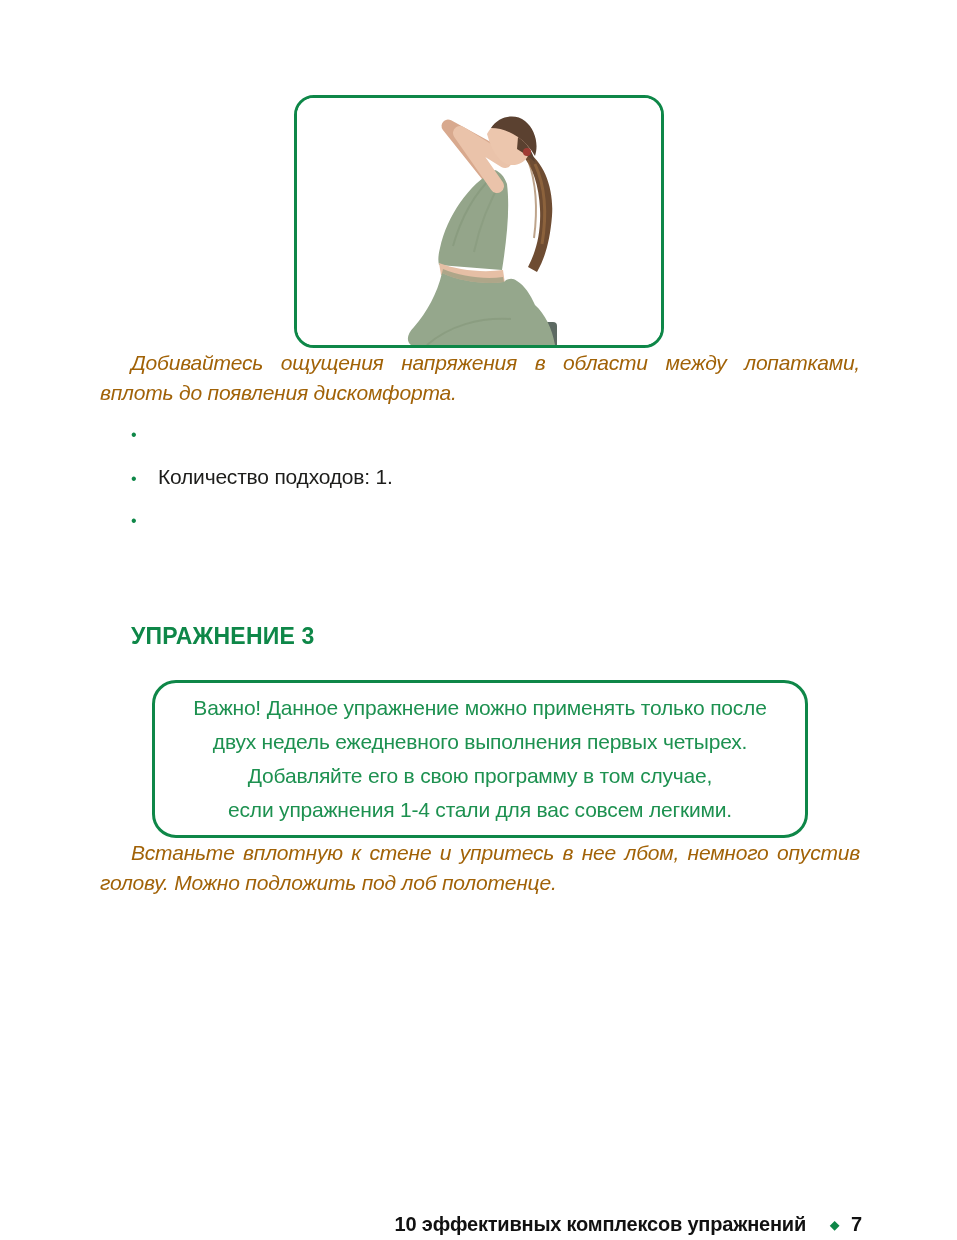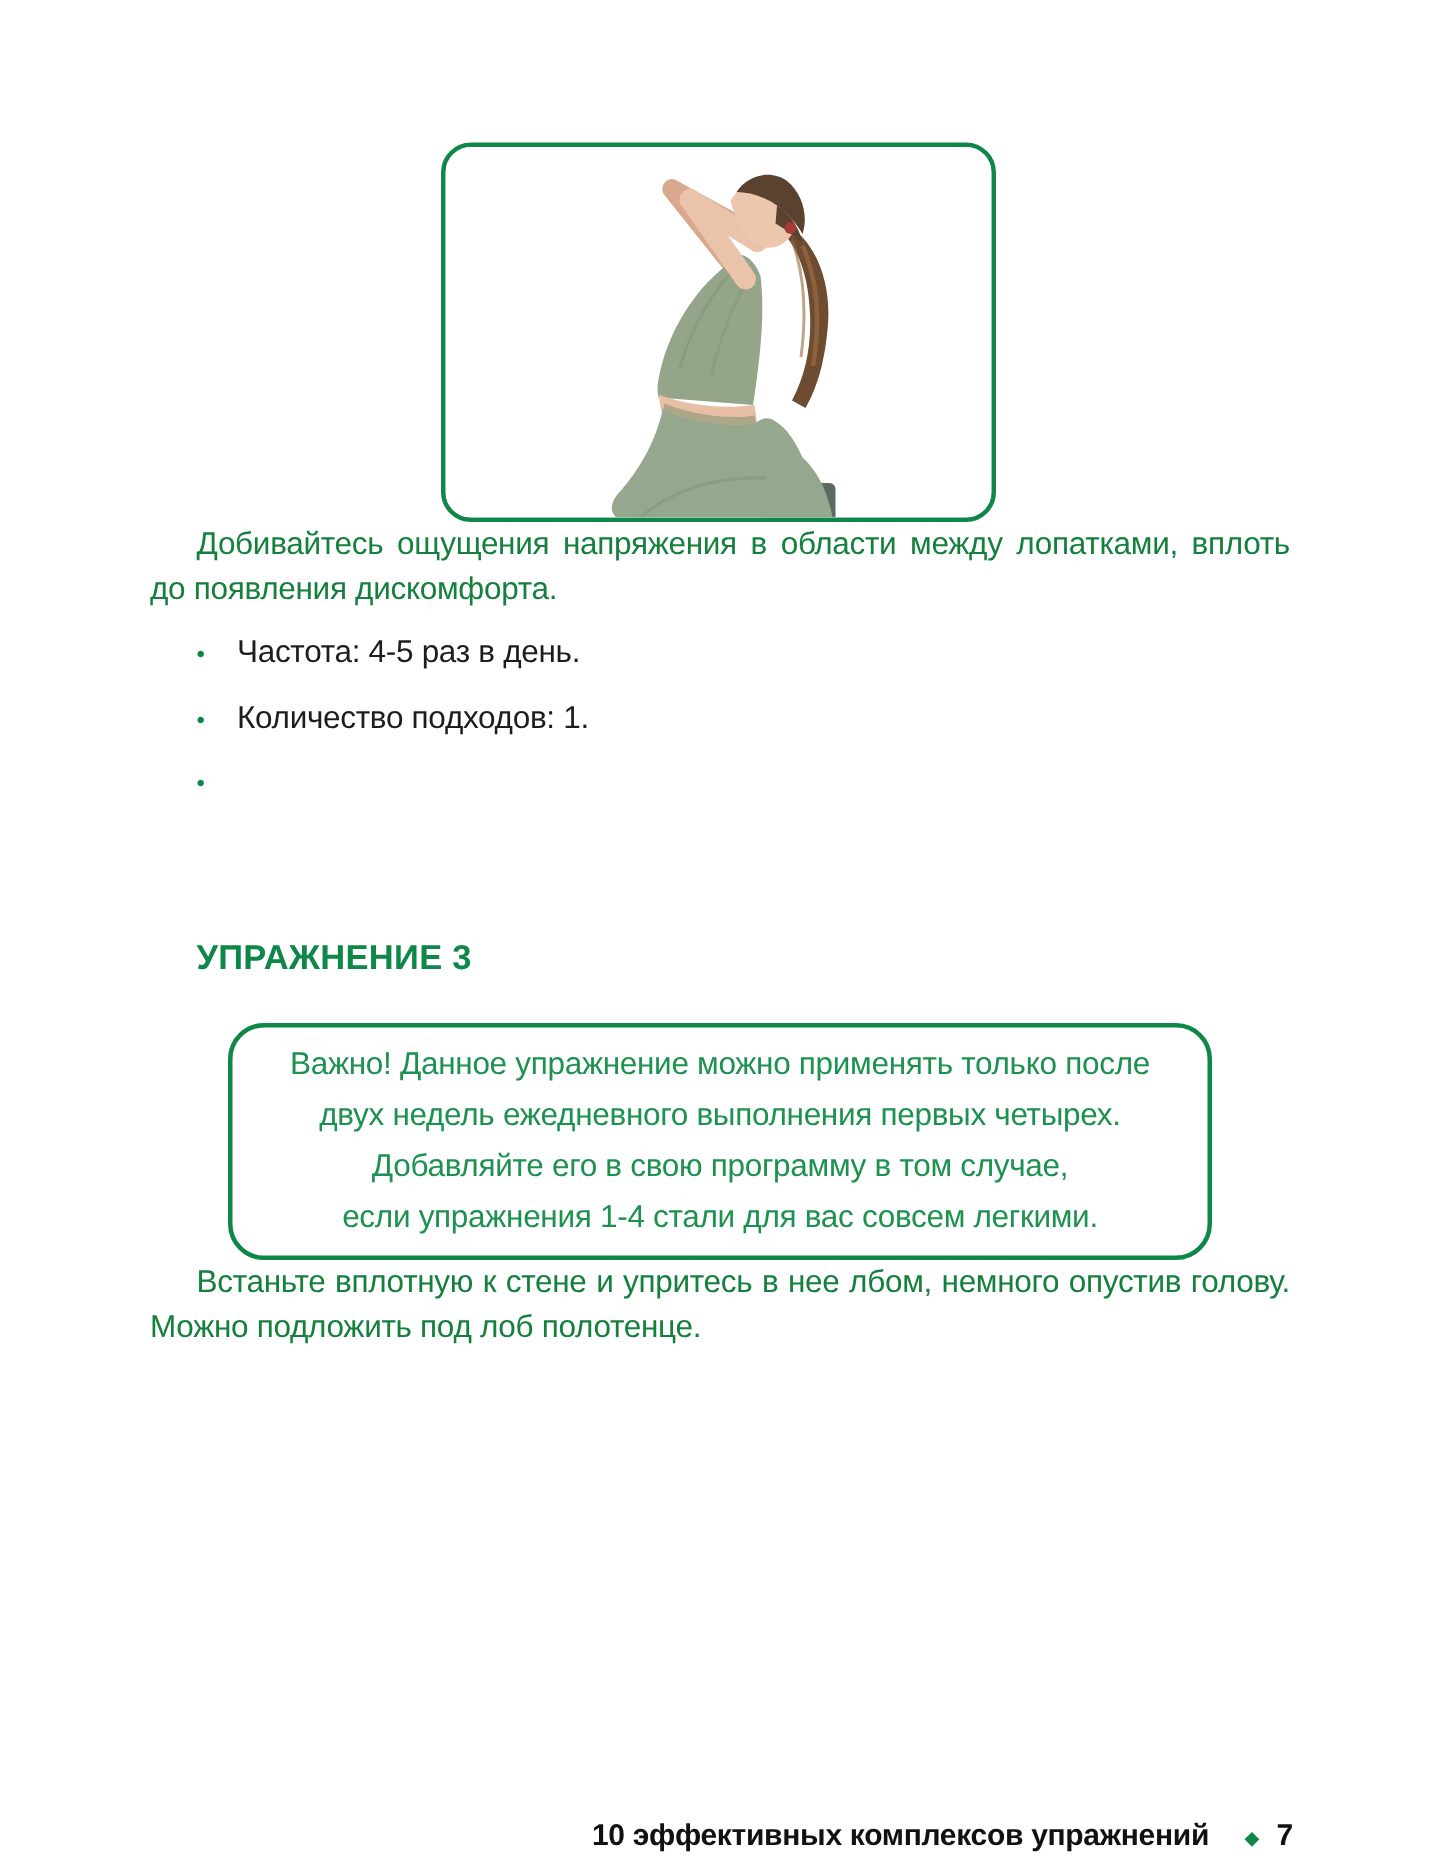--- a/index.html
+++ b/index.html
@@ -31,21 +31,22 @@
 
   
   .content {
     padding: 0 97px 0 100px;
   }
   .body-text {
     font-size: 21px;
     line-height: 30px;
     letter-spacing: -0.2px;
     text-align: justify;
-    color: #15803d;
+    color: #a16207;
+    font-style: italic;
   }
   p.para {
     margin: 0;
     text-indent: 31px;
   }
   .para-intro   { margin-top: 22px; }
   .para-desc    { margin-top: 14px; }
   .para-instr   { margin-top: 36px; }
 
   
@@ -158,21 +159,20 @@
     </svg>
   </div>
 
   <div class="content">
 
     <p class="para para-intro body-text">Добивайтесь ощущения напряжения в области между лопатками, вплоть до появления дискомфорта.</p>
 
     <ul class="freq-list">
       <li>
         <span class="bullet">•</span>
-        <span>Частота: 4-5 раз в день.</span>
       </li>
       <li>
         <span class="bullet">•</span>
         <span>Количество подходов: 1.</span>
       </li>
       <li>
         <span class="bullet">•</span>
       </li>
     </ul>
 

